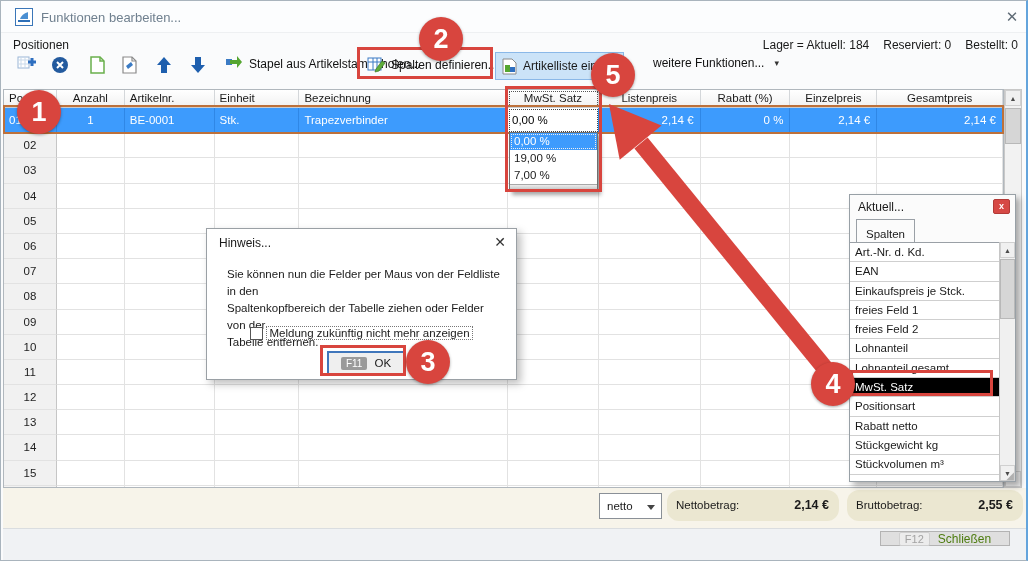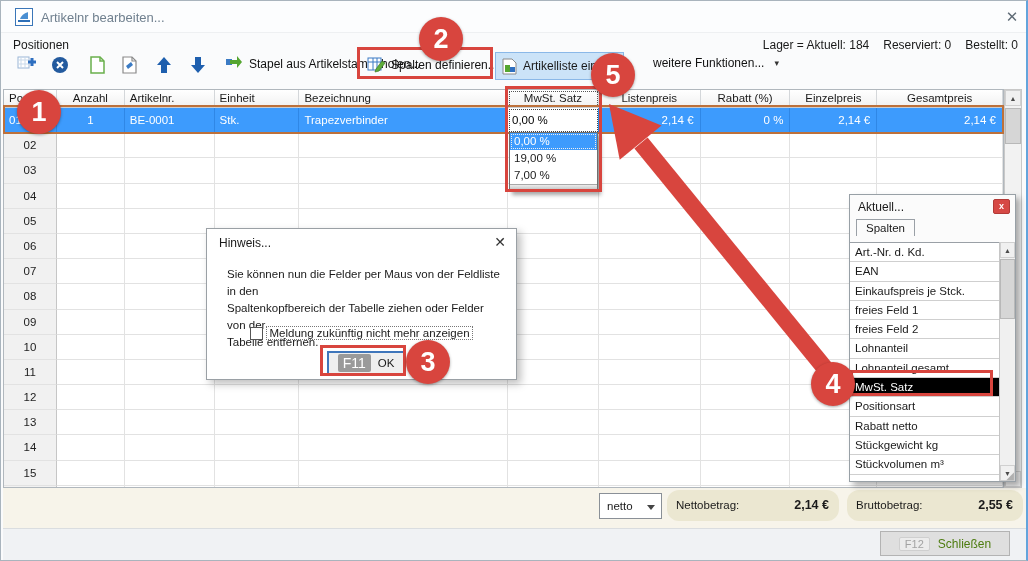--- a/index.html
+++ b/index.html
@@ -70,62 +70,62 @@
   .dialog{left:205px;top:227px;width:311px;height:152px;background:#fff;border:1px solid #9aa0a5;z-index:20;
           box-shadow:4px 4px 8px rgba(0,0,0,.25)}
   .dlg-title{position:absolute;left:12px;top:7px;font-size:12px}
   .dlg-close{position:absolute;right:10px;top:5px;font-size:14px;color:#333}
   .dlg-body{position:absolute;left:20px;top:37px;width:278px;line-height:17px}
   .dlg-checkrow{position:absolute;left:0;top:97px;width:100%;display:flex;justify-content:center;align-items:center;gap:3px}
   .checkbox{width:13px;height:13px;border:1px solid #555;background:#fff;display:inline-block}
   .check-label{border:1px dotted #777;padding:0 2px}
   .okbtn{position:absolute;left:120px;top:122px;width:78px;height:24px;background:#efefef;border:2px solid #3f76bb;
          display:flex;align-items:center;justify-content:center;gap:7px}
-  .keycap{background:#9a9a9a;color:#fff;font-size:14px;padding:1px 5px;border-radius:2px}
+  .keycap{background:#9a9a9a;color:#fff;font-size:10px;padding:1px 5px;border-radius:2px}
 
   
   .panel{left:848px;top:193px;width:167px;height:288px;background:#fbfbfb;border:1px solid #98a0a6;z-index:35;
          box-shadow:4px 4px 6px rgba(0,0,0,.3)}
   .panel-title{position:absolute;left:8px;top:5px;font-size:12px}
   .panel-x{position:absolute;right:5px;top:4px;width:17px;height:15px;background:#d64945;border:1px solid #b23a37;border-radius:2px;
            color:#fff;font-size:9px;font-weight:bold;text-align:center;line-height:13px}
-  .panel-tab{position:absolute;left:6px;top:24px;padding:2px 9px;background:#fbfbfb;border:1px solid #9aa0a6;border-bottom:none;font-size:11.5px}
+  .panel-tab{position:absolute;left:6px;top:24px;padding:8px 9px;background:#fbfbfb;border:1px solid #9aa0a6;border-bottom:none;font-size:11.5px}
   .plist{position:absolute;left:0;top:47px;width:165px;height:239px;background:#fff;border-top:1px solid #9aa0a6;overflow:hidden}
   .aitem{width:149px;height:19.3px;line-height:19px;padding-left:5px;border-bottom:1px solid #cfcfcf;white-space:nowrap;overflow:hidden}
   .aitem-sel{background:#000;color:#fff}
   .pscroll{position:absolute;right:0;top:47px;width:16px;height:239px;background:#f0f0f0;border-left:1px solid #c6c6c6}
   .pgrip{position:absolute;right:1px;bottom:0;color:#b0b0b0;font-size:10px;line-height:10px}
 
   
   .totals{left:2px;top:487px;width:1024px;height:40px;background:#f7f4ea}
   .mode-select{position:absolute;left:596px;top:5px;width:63px;height:26px;background:#fff;border:1px solid #8a9097;line-height:24px;padding-left:7px}
   .mode-caret{position:absolute;right:6px;top:11px;width:0;height:0;border-left:4px solid transparent;border-right:4px solid transparent;border-top:5px solid #444}
   .sumpanel{position:absolute;top:2px;height:31px;background:#ebe7d1;border-radius:12px}
   .np{left:664px;width:172px}
   .bp{left:844px;width:176px}
   .sum-label{position:absolute;left:9px;top:9px;font-size:11.5px}
   .sum-value{position:absolute;right:10px;top:8px;font-size:12.5px;font-weight:bold}
 
   
   .footer{left:2px;top:527px;width:1024px;height:32px;background:#f0f2f4;border-top:1px solid #dadde0}
-  .closebtn{position:absolute;left:877px;top:2px;width:130px;height:25px;background:#dfdfdf;border:1px solid #b3b3b3;
+  .closebtn{position:absolute;left:877px;top:2px;width:130px;height:15px;background:#dfdfdf;border:1px solid #b3b3b3;
             display:flex;align-items:center;justify-content:center;gap:8px}
   .keycap-light{background:#ececec;border:1px solid #cfcfcf;color:#a3a3a3;font-size:11px;padding:0 5px;border-radius:2px}
   .closebtn-label{color:#4d7c0f;font-size:12px}
 </style>
 </head>
 <body>
 
 <div class="abs titlebar">
   <svg class="abs app-icon" viewBox="0 0 18 18">
     <rect x="0.5" y="0.5" width="17" height="17" fill="#ffffff" stroke="#3a76b8"></rect>
     <path d="M3 12 L15 12 L15 14 L3 14 Z" fill="#2d6fb8"></path>
     <path d="M5 11 C7 6 11 5 13 4 L13 11 Z" fill="#4a8fd2"></path>
   </svg>
-  <div class="abs win-title">Artikelnr bearbeiten...</div>
+  <div class="abs win-title">Funktionen bearbeiten...</div>
   <div class="abs win-close">✕</div>
 </div>
 
 <div class="abs section-label">Positionen</div>
 <div class="abs stock">
   <span>Lager = Aktuell: 184</span>
   <span>Reserviert: 0</span>
   <span>Bestellt: 0</span>
 </div>
 

